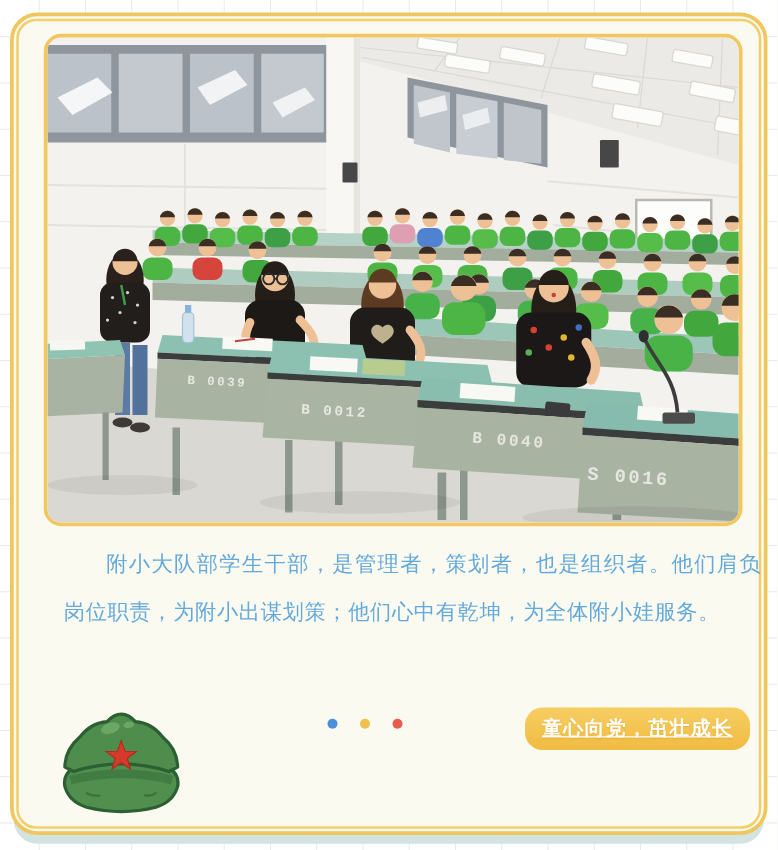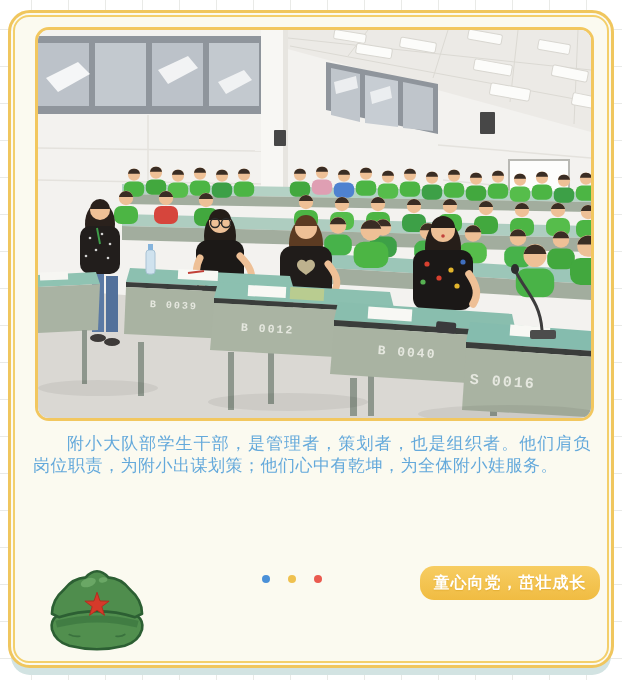--- a/index.html
+++ b/index.html
@@ -25,39 +25,40 @@
     content:"";position:absolute;inset:2px;border:2px solid #f3cf6b;
     border-radius:16px;pointer-events:none;
   }
   .photo-frame{
     position:absolute;left:24px;top:14px;width:553px;height:388px;
     border:3px solid #f2c75f;border-radius:14px;overflow:hidden;
     background:#f3f2ef;
   }
   .photo-frame svg{display:block;}
   .article-text{
-    position:absolute;left:22px;top:420px;width:558px;
-    color:#64a9db;font-size:17px;line-height:22px;letter-spacing:.5px;
+    position:absolute;left:40px;top:420px;width:558px;
+    color:#64a9db;font-size:17px;line-height:38px;letter-spacing:.5px;
     text-align:justify;
   }
   .article-text p{margin:0 0 6px 0;text-indent:2em;}
   .cap{position:absolute;left:34px;top:550px;width:104px;height:98px;}
   .dots{position:absolute;left:251px;top:562px;width:60px;display:flex;justify-content:space-between;}
   .dot{width:8px;height:8px;border-radius:50%;}
   .dot-blue{background:#4a90d8;}
   .dot-yellow{background:#efc14f;}
   .dot-red{background:#ea5a4f;}
   .badge{
     position:absolute;left:409px;top:553px;width:180px;height:34px;
     box-sizing:border-box;
     background:linear-gradient(#f7cd62,#f0bc42);
     border-radius:14px;
     color:#ffffff;font-weight:bold;font-size:16px;letter-spacing:1px;
     display:flex;align-items:center;justify-content:center;
     text-shadow:0 1px 1px rgba(220,160,30,.5);
+    text-decoration:underline;
   }
   .desk-num{fill:#f0f1ea;opacity:.85;font-family:"Liberation Mono","DejaVu Sans Mono",monospace;letter-spacing:2px;font-weight:bold;}
 </style>
 </head>
 <body>
 
 <div class="card">
 
   <div class="photo-frame">
     <svg width="553" height="388" viewBox="0 0 553 388">

